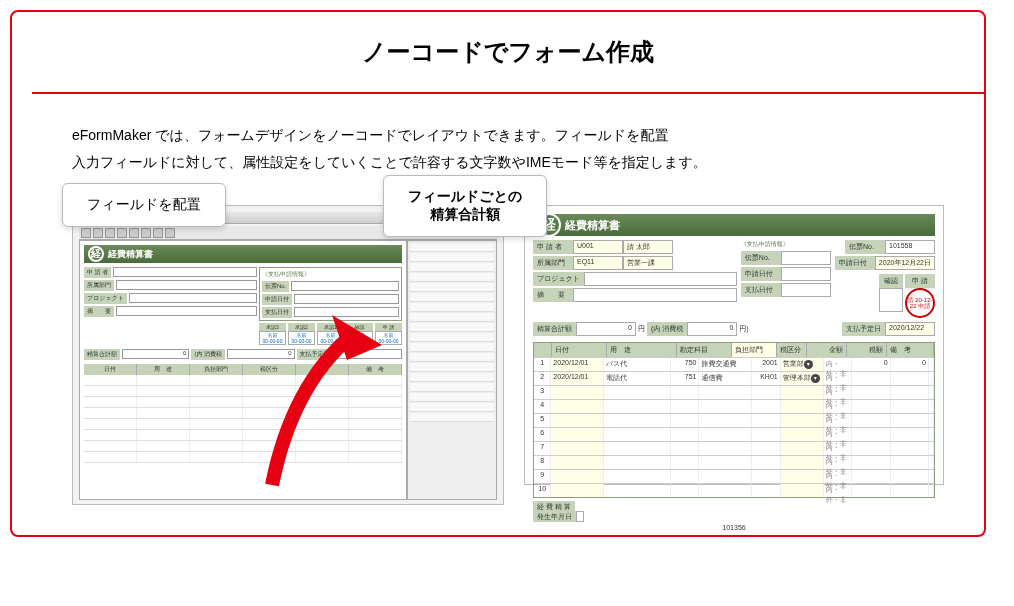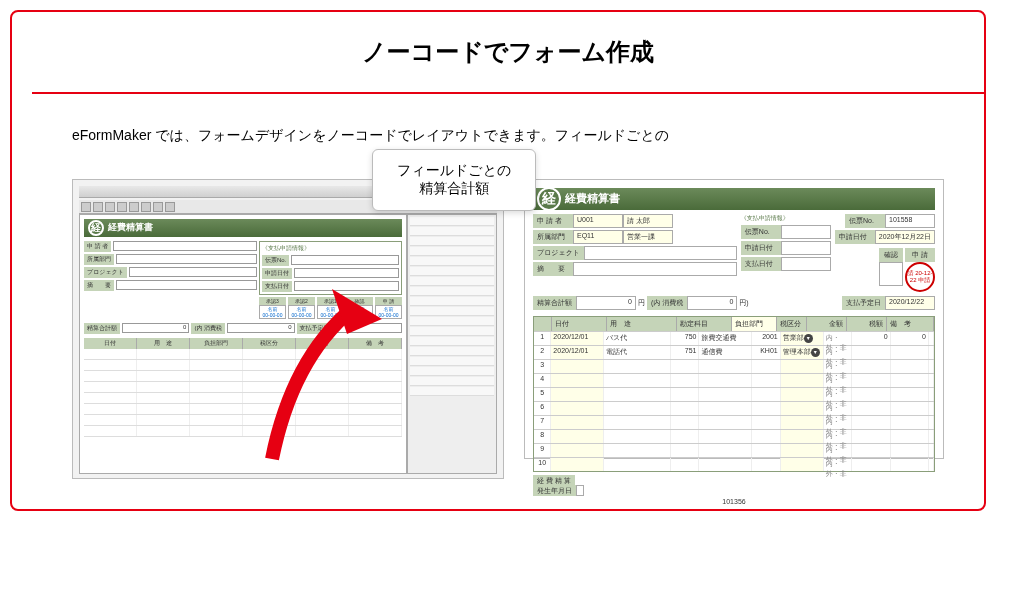--- a/index.html
+++ b/index.html
@@ -73,27 +73,31 @@
 
 .arrow-wrap { position: absolute; left: 180px; top: 100px; width: 200px; height: 200px; z-index: 5; pointer-events: none; }
 </style>
 </head>
 <body>
 
 <div class="card">
   <div class="card-title">ノーコードでフォーム作成</div>
   <div class="card-body">
     <div class="desc">
-      <div>eFormMaker では、フォームデザインをノーコードでレイアウトできます。フィールドごとの</div>
+      <div>eFormMaker では、フォームデザインをノーコードでレイアウトできます。フィールドを配置</div>
+      <div>入力フィールドに対して、属性設定をしていくことで許容する文字数やIMEモード等を指定します。</div>
     </div>
 
     <div class="stage">
 
-
-      <div class="callout" style="left:300px;top:-30px;">
+      <div class="callout" style="left:-10px;top:-22px;">
+        <span>フィールドを配置</span>
+      </div>
+
+      <div class="callout" style="left:311px;top:-30px;font-weight:bold;">
         <div>フィールドごとの</div>
         <div>精算合計額</div>
       </div>
 
 
       <div class="arrow-wrap">
         <svg viewBox="0 0 200 200" width="200" height="200">
           <path d="M 20 180 Q 40 80 100 30" stroke="#e60012" stroke-width="14" fill="none"></path>
           <polygon points="80,10 130,40 95,55" fill="#e60012"></polygon>
         </svg>

